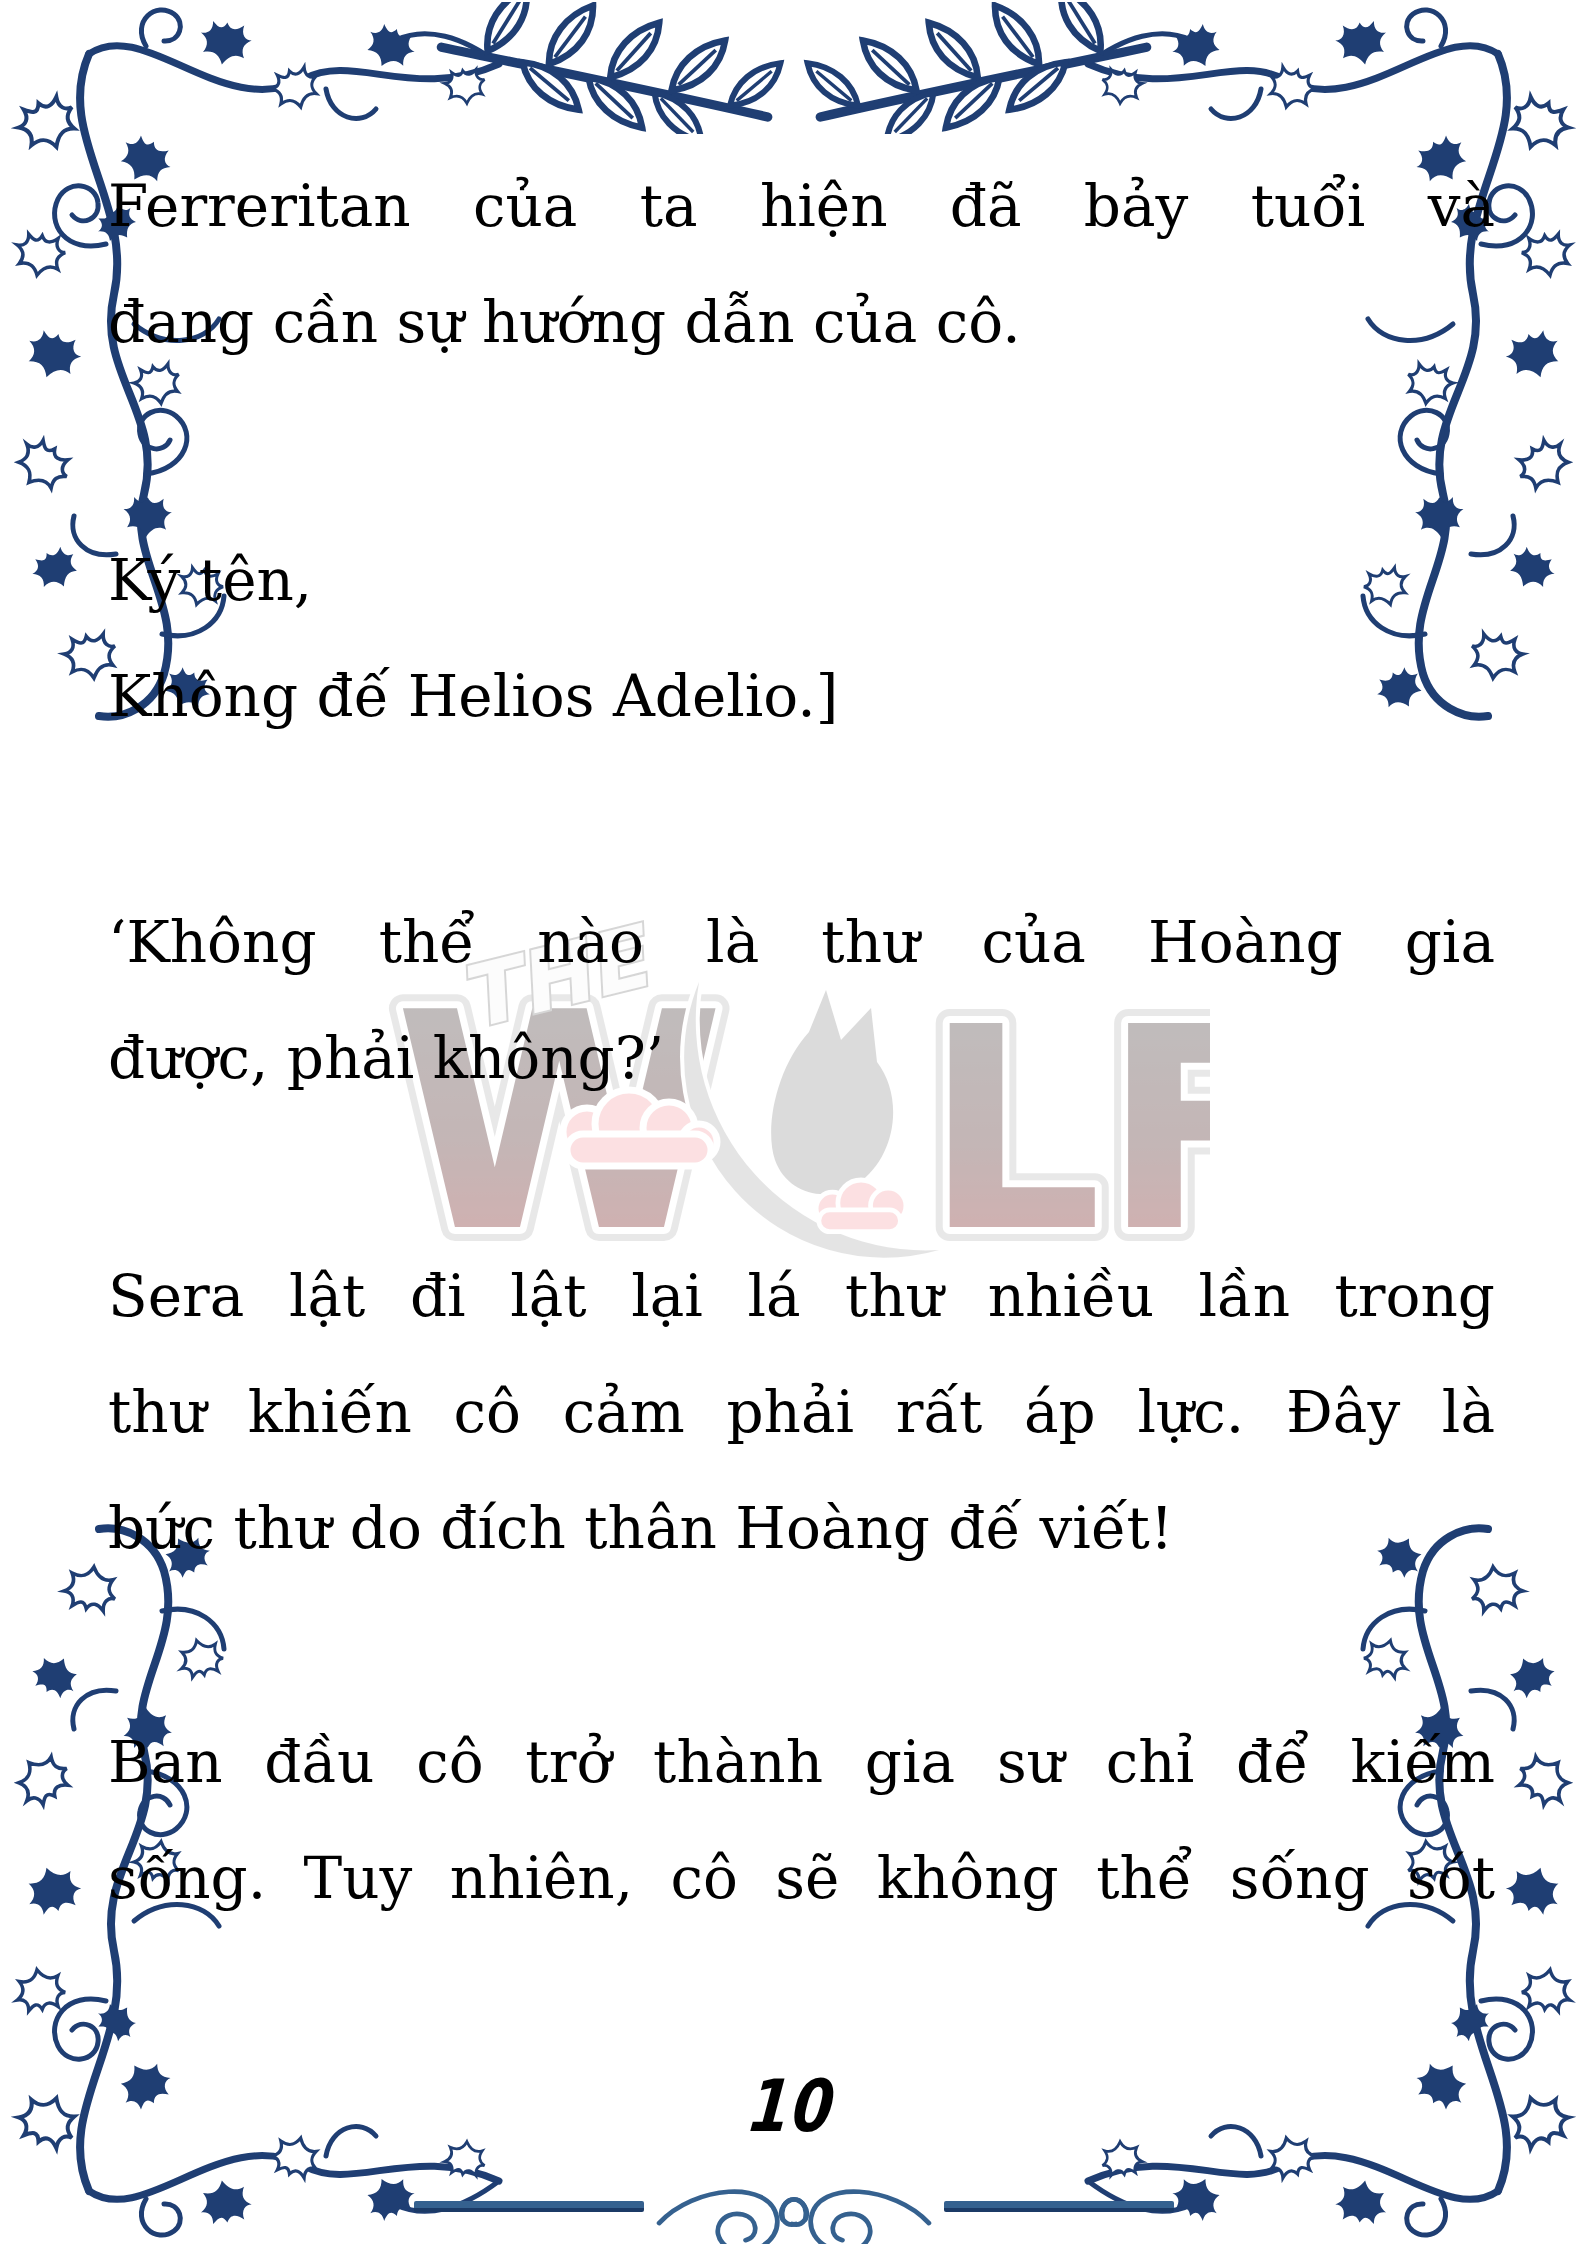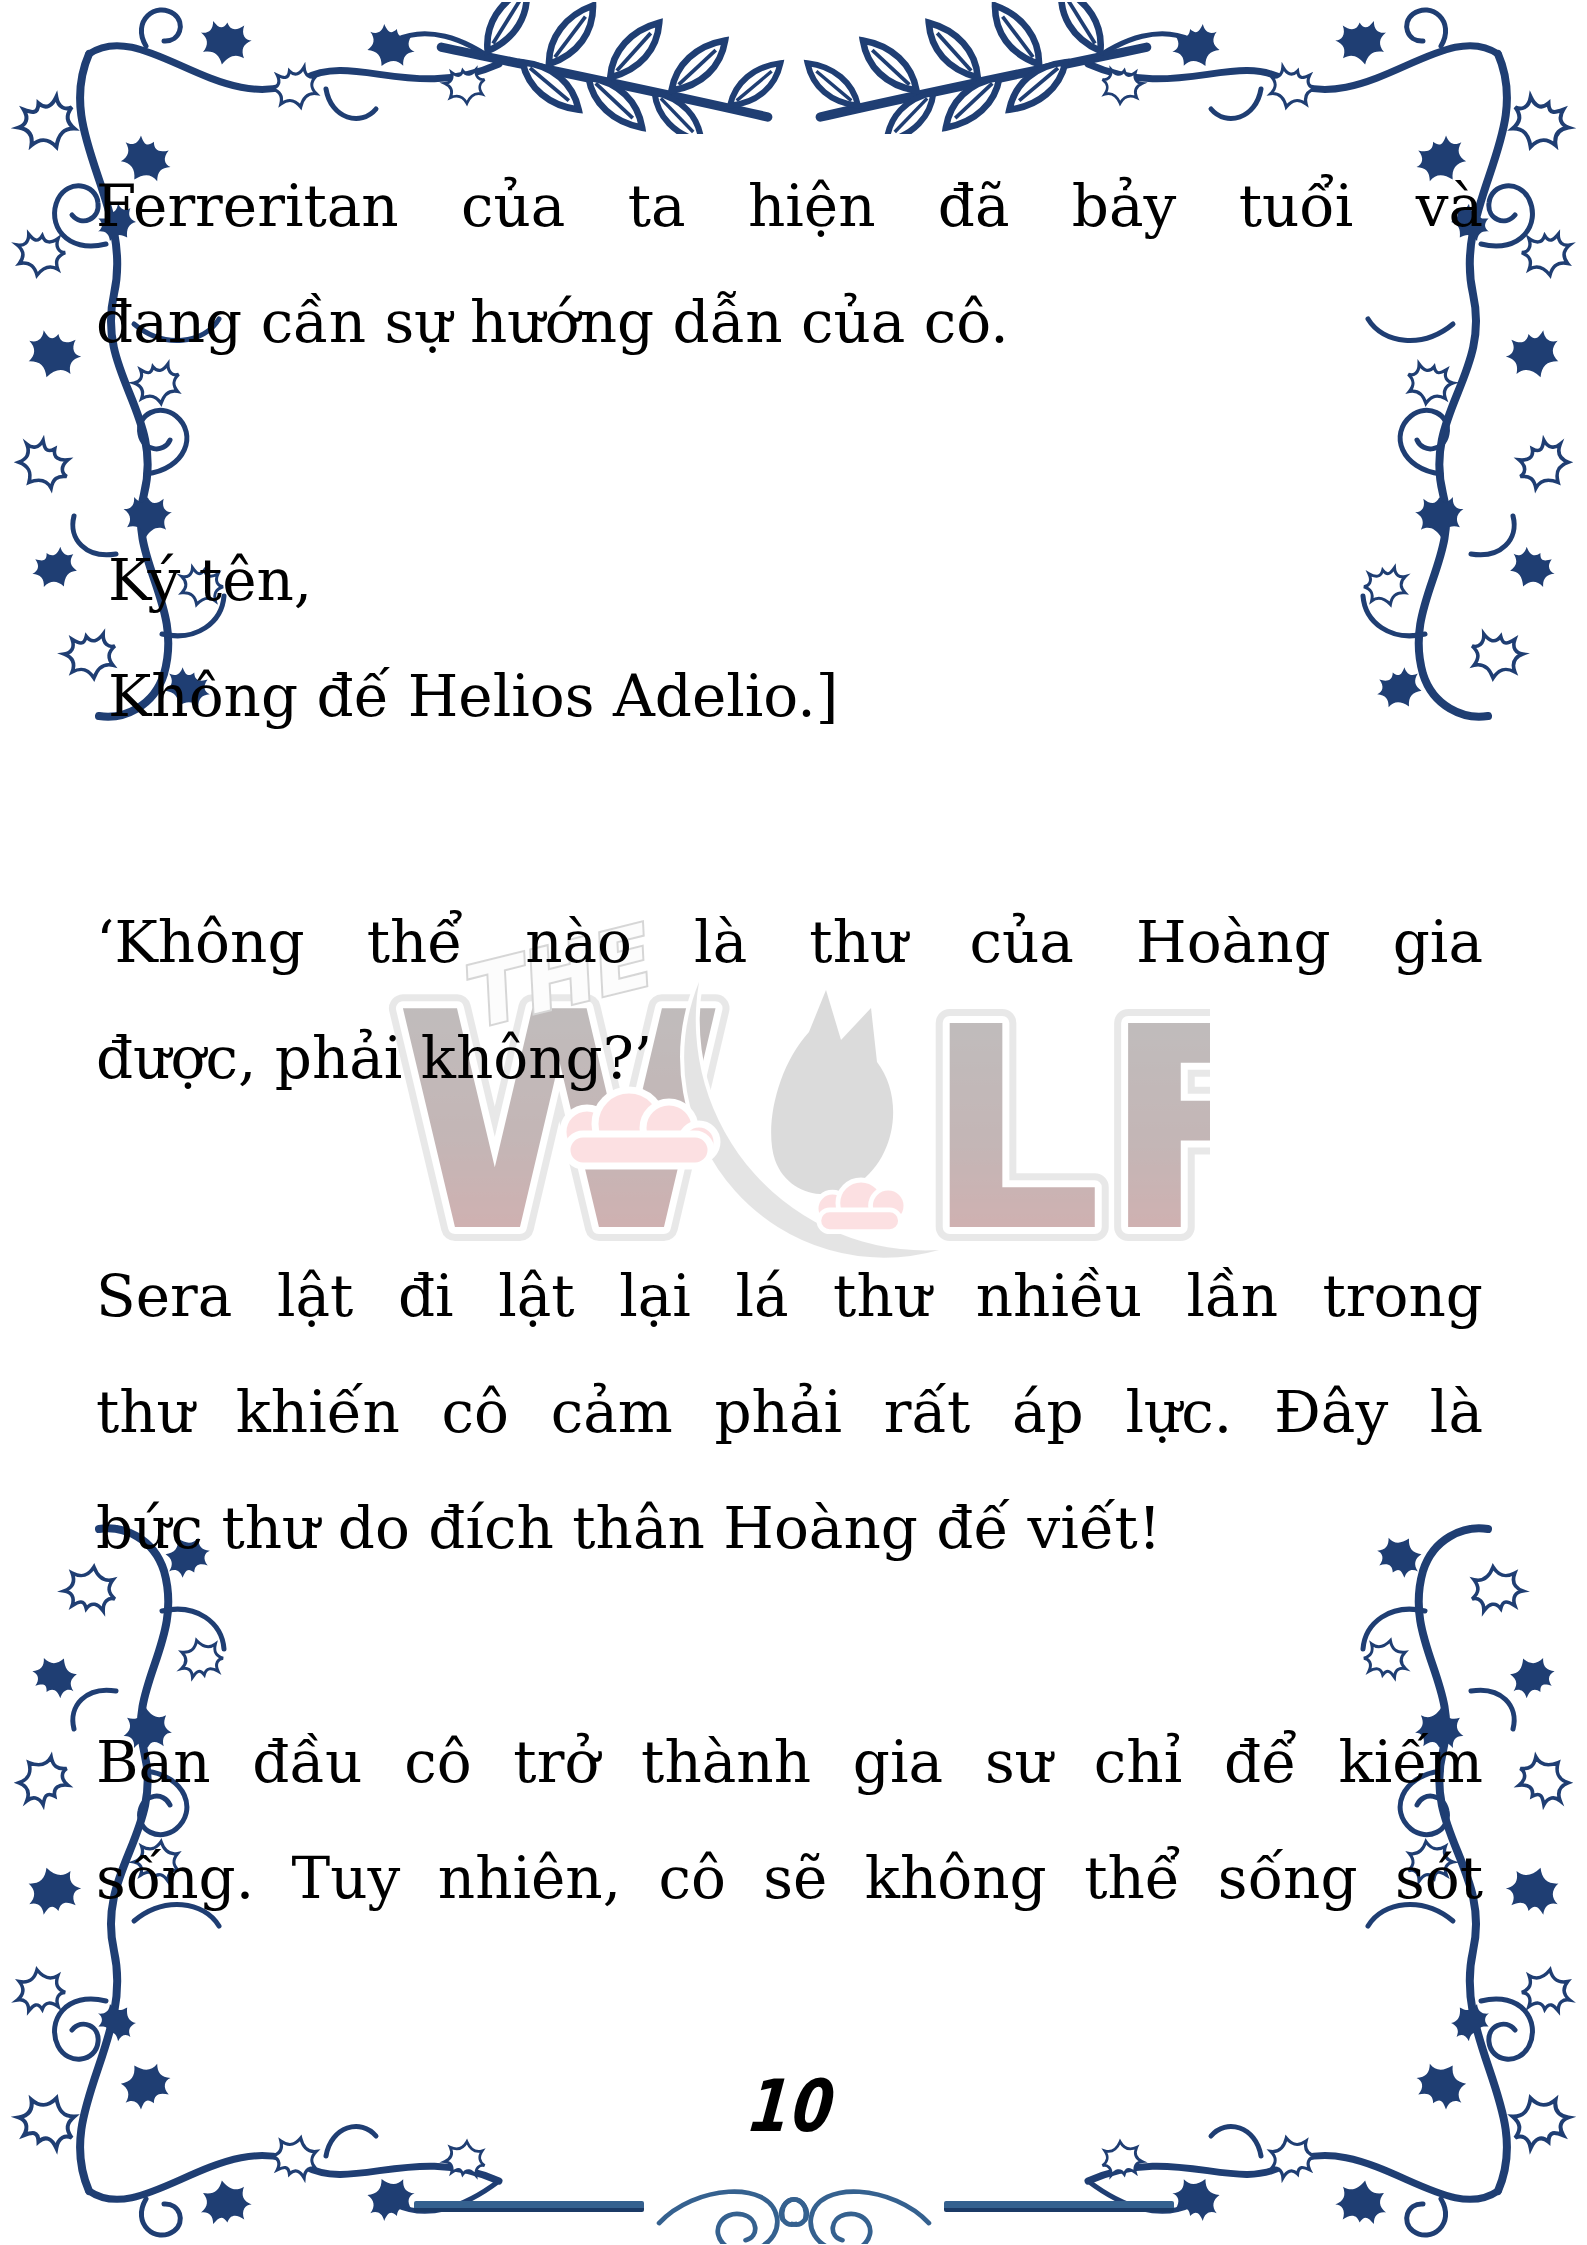--- a/index.html
+++ b/index.html
@@ -19,26 +19,26 @@
   }
   .laurel-wrap svg{width:363px;height:132px;}
   .laurel-wrap svg.mirror{transform:scaleX(-1);}
   
   .watermark{
     position:absolute;left:378px;top:912px;width:832px;height:400px;
     z-index:1;opacity:0.40;
   }
   
   .content{
-    position:absolute;left:96px;top:148px;width:1387px;z-index:2;
+    position:absolute;left:108px;top:148px;width:1387px;z-index:2;
     color:#000;font-size:58px;line-height:116px;
   }
   .para{margin:0;}
   .mb-a{margin-bottom:142px;}
-  .mb-b{margin-bottom:130px;margin-left:12px;}
+  .mb-b{margin-bottom:130px;}
   .mb-c{margin-bottom:122px;}
   .mb-d{margin-bottom:118px;}
   .line{display:block;}
   .jline{text-align:justify;text-align-last:justify;}
   
   .pageno{
     position:absolute;top:2064px;left:0;width:100%;text-align:center;z-index:2;
   }
   .pageno span{
     display:inline-block;font-family:"DejaVu Sans", sans-serif;

